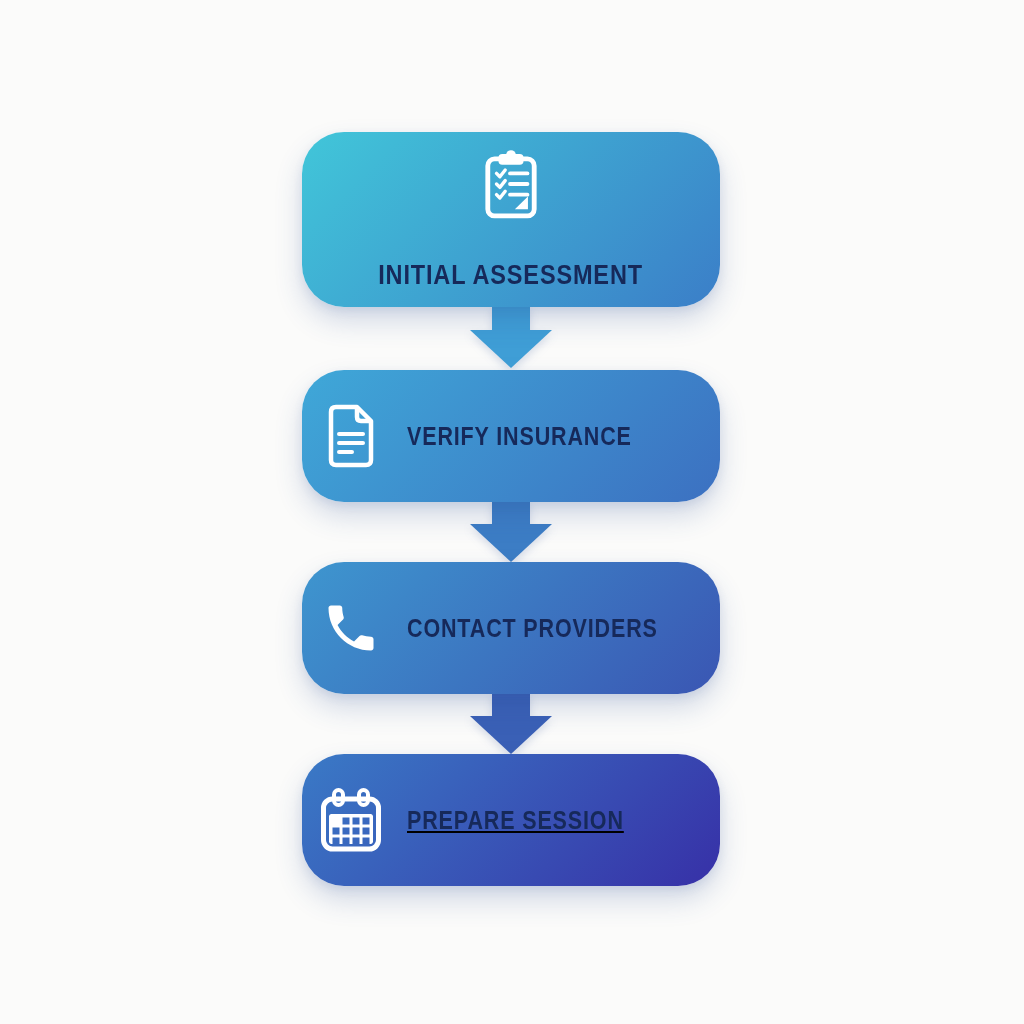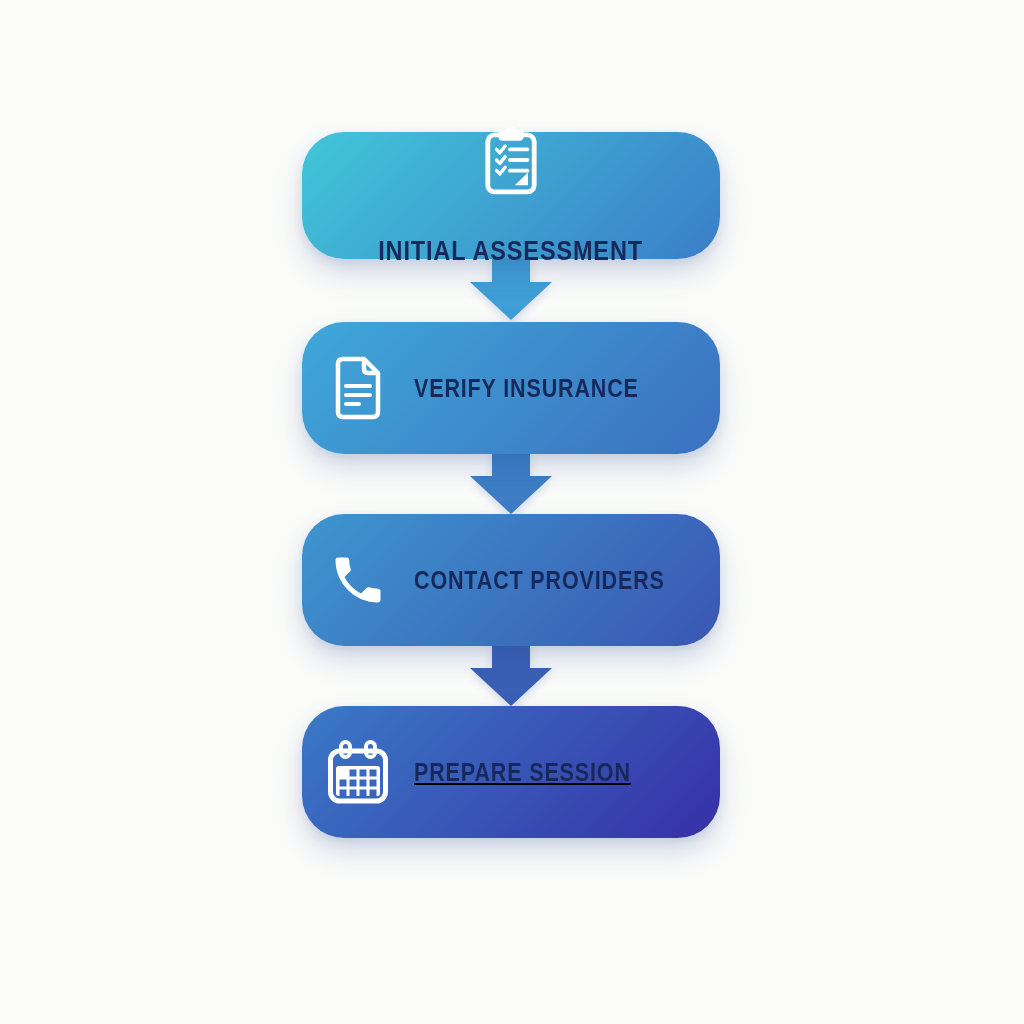--- a/index.html
+++ b/index.html
@@ -11,27 +11,27 @@
   .flow{
     position:absolute;left:302px;top:132px;width:418px;
     display:flex;flex-direction:column;align-items:center;
   }
   .step{
     width:418px;border-radius:42px;
     box-shadow:0 14px 28px rgba(45,80,150,.20),0 4px 10px rgba(45,80,150,.10);
     display:flex;box-sizing:border-box;position:relative;z-index:2;
   }
   .step.icon-top{
-    height:127px;flex-direction:column;align-items:center;justify-content:center;
+    height:175px;flex-direction:column;align-items:center;justify-content:center;
     padding-top:0;
     gap:28px;
   }
   .step.icon-left{
     height:132px;flex-direction:row;align-items:center;
-    padding-left:24px;
+    padding-left:17px;
   }
   .step-3{height:130px;}
   .step-4{height:135px;text-decoration:underline;}
   .icon{display:flex;align-items:center;justify-content:center;flex:0 0 auto;}
   .icon svg{display:block;}
   .step.icon-top .icon{margin-bottom:10px;}
   .step.icon-left .icon{width:64px;margin-right:24px;justify-content:center;}
   .label{
     color:#16295a;font-weight:bold;white-space:nowrap;
     letter-spacing:1px;

